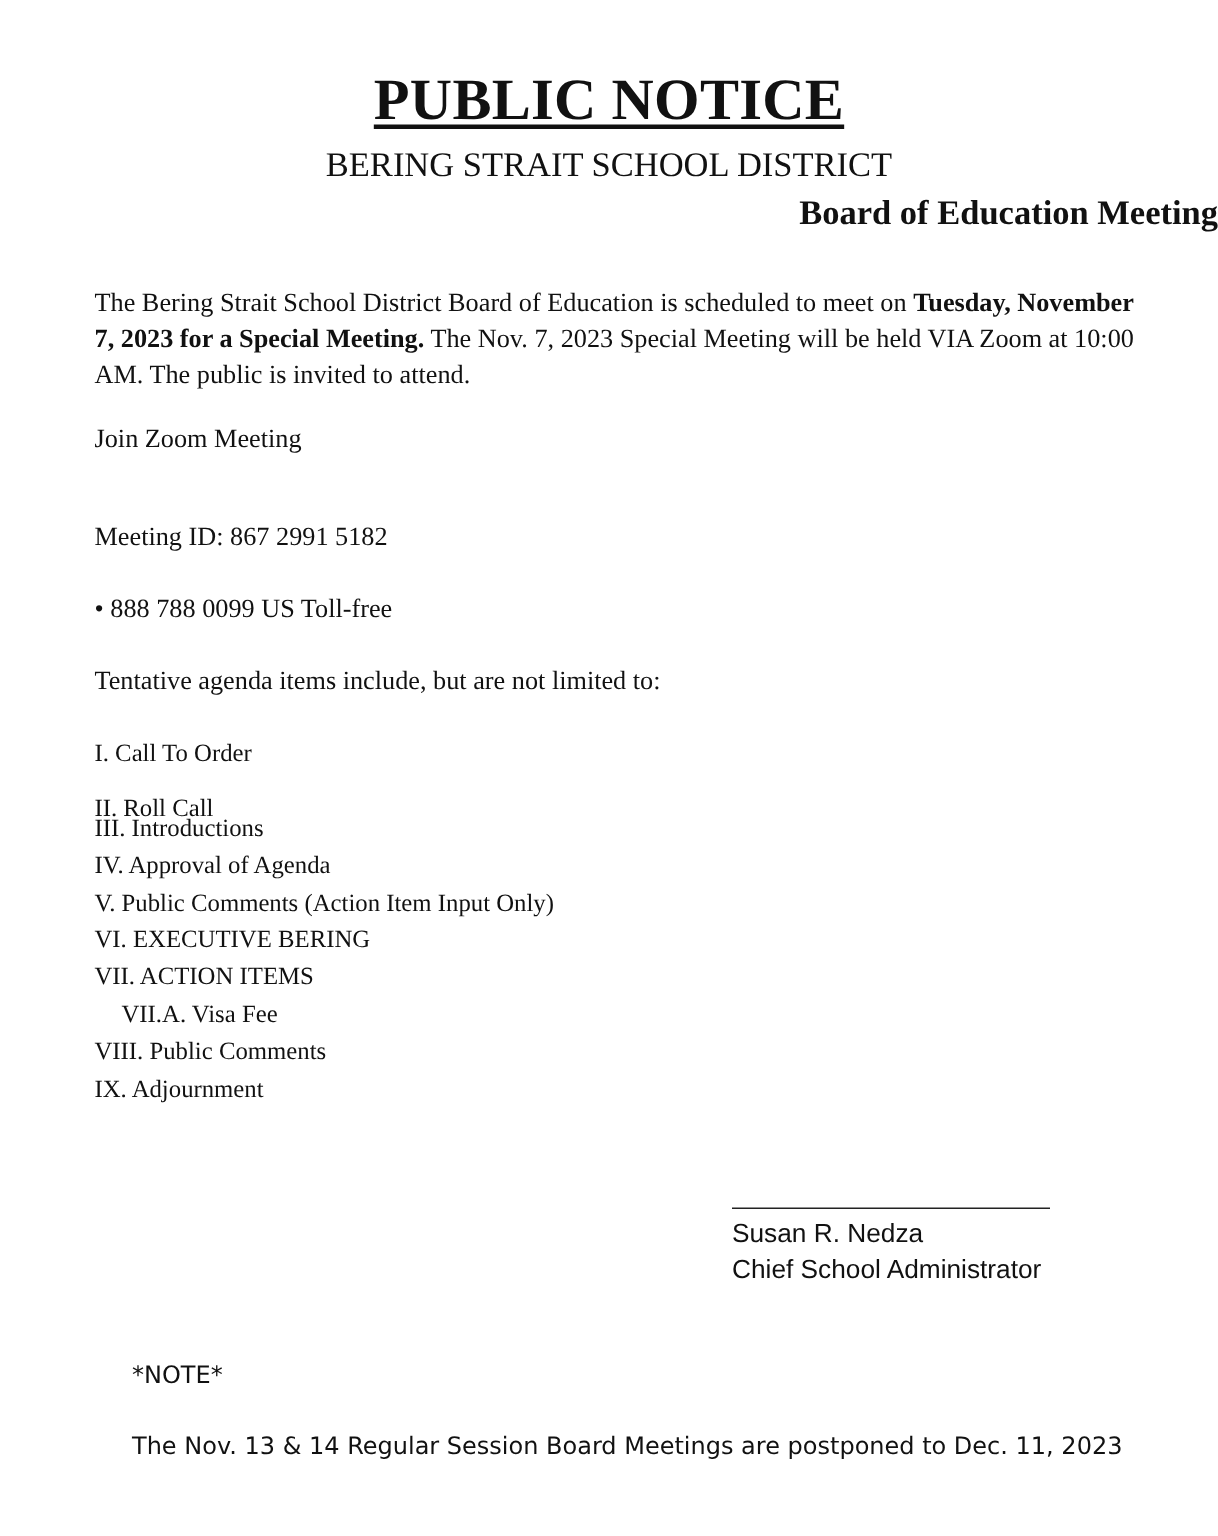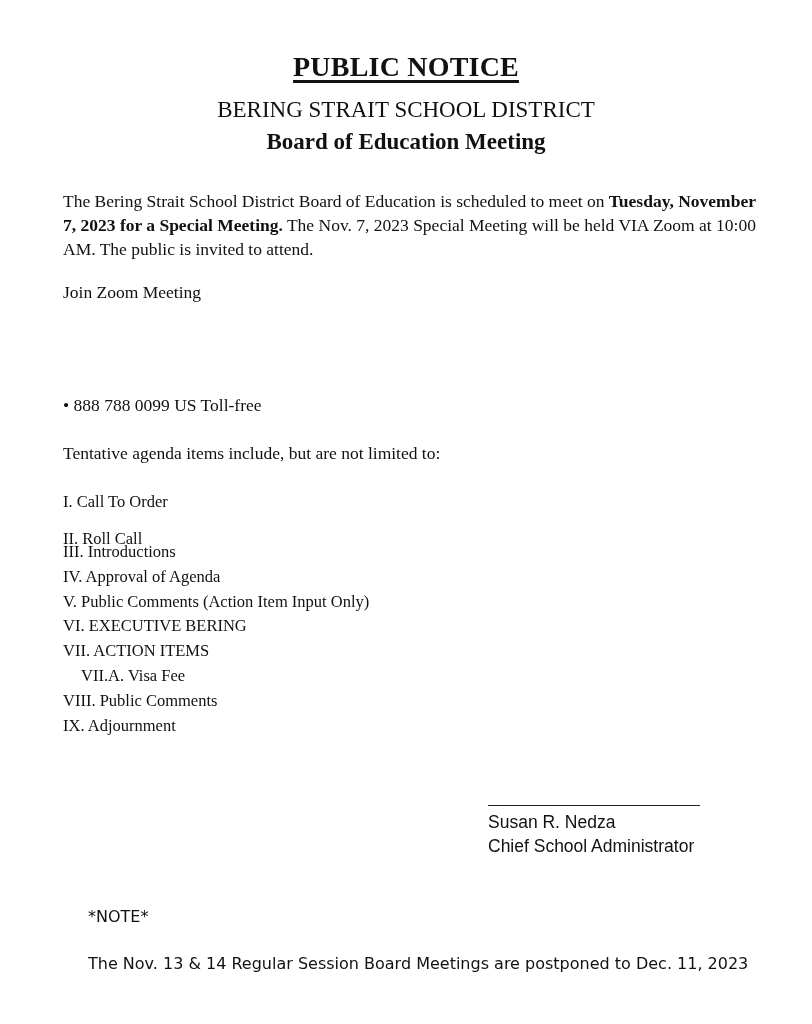--- a/index.html
+++ b/index.html
@@ -20,38 +20,38 @@
       left: 0; top: 0;
       width: 812px; height: 1024px;
     }
     .abs { position: absolute; white-space: nowrap; }
 
     .title {
       left: 0; width: 812px; top: 42px;
       text-align: center;
       font-family: "Liberation Serif", serif;
       font-weight: bold;
-      font-size: 28px;
+      font-size: 39px;
       line-height: 50px;
       text-decoration: underline;
       text-decoration-thickness: 3px;
       text-underline-offset: 4px;
       letter-spacing: 0.2px;
     }
     .subtitle {
       left: 0; width: 812px; top: 95px;
       text-align: center;
       font-family: "Liberation Serif", serif;
       font-weight: normal;
       font-size: 23px;
       line-height: 30px;
     }
     .subtitle2 {
       left: 0; width: 812px; top: 127px;
-      text-align: center;
+      text-align: right;
       font-family: "Liberation Serif", serif;
       font-weight: bold;
       font-size: 23px;
       line-height: 30px;
     }
 
     .para {
       left: 63px; width: 700px;
       font-family: "Liberation Serif", serif;
       font-size: 17.5px;
@@ -101,20 +101,21 @@
 <div class="page">
 
   <div class="abs title">PUBLIC NOTICE</div>
   <div class="abs subtitle">BERING STRAIT SCHOOL DISTRICT</div>
   <div class="abs subtitle2">Board of Education Meeting</div>
 
   <div class="abs para" style="top:189px;"><span>The Bering Strait School District Board of Education is scheduled to meet on </span><b>Tuesday, November 7, 2023 for a Special Meeting.</b><span> The Nov. 7, 2023 Special Meeting will be held VIA Zoom at 10:00 AM. The public is invited to attend.</span></div>
 
   <div class="abs line" style="top:280px;">Join Zoom Meeting</div>
 
+  <div class="abs line" style="top:345px;">Meeting ID: 867 2991 5182</div>
   <div class="abs line" style="top:393px;">• 888 788 0099 US Toll-free</div>
 
   <div class="abs line" style="top:441px;">Tentative agenda items include, but are not limited to:</div>
 
   <div>
     <div class="abs agenda" style="top:489px;">I. Call To Order</div>
     <div class="abs agenda" style="top:514px;margin-top:12px;">II. Roll Call</div>
     <div class="abs agenda" style="top:539px;">III. Introductions</div>
     <div class="abs agenda" style="top:564px;">IV. Approval of Agenda</div>
     <div class="abs agenda" style="top:589px;">V. Public Comments (Action Item Input Only)</div>

